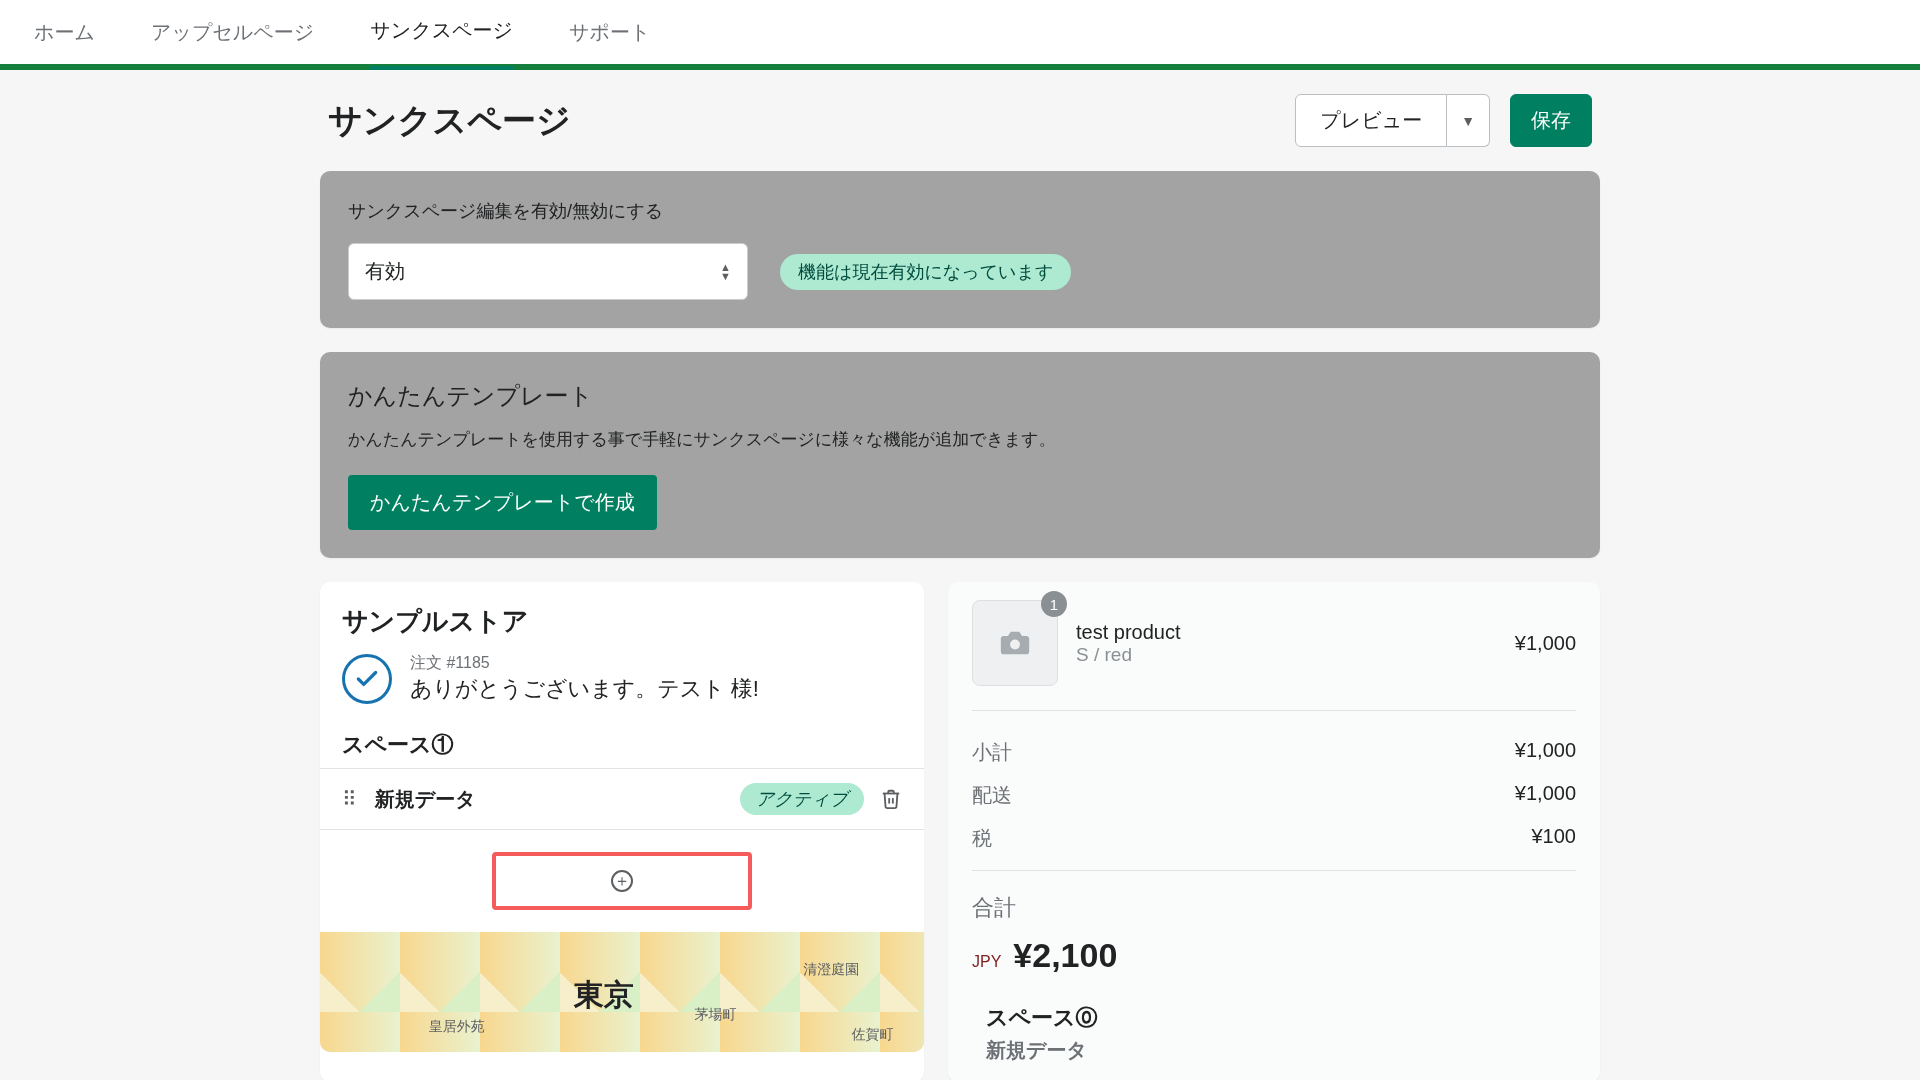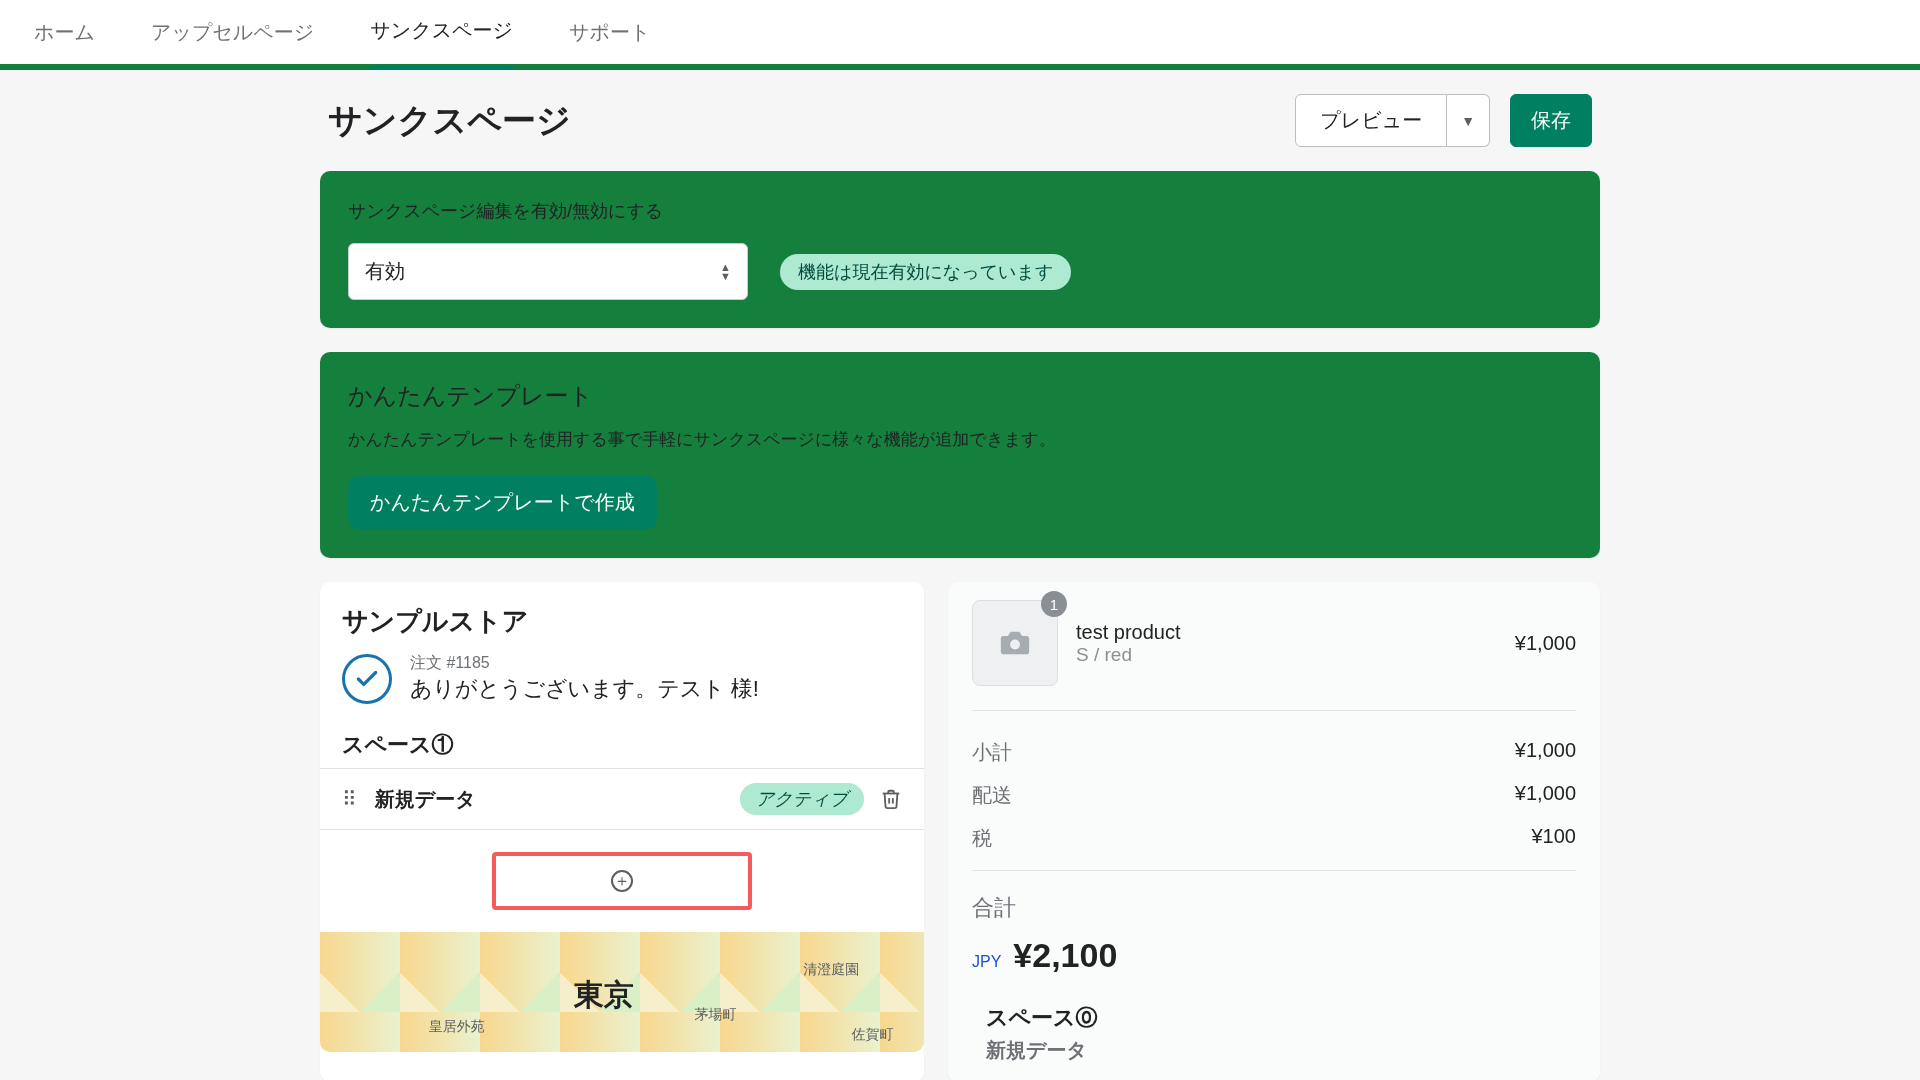--- a/index.html
+++ b/index.html
@@ -17,31 +17,31 @@
 .header-row { display: flex; justify-content: space-between; align-items: center; padding: 0 8px 24px 8px; }
 .page-title { font-size: 34px; font-weight: 700; }
 .header-actions { display: flex; gap: 20px; }
 .btn { border-radius: 6px; font-size: 20px; padding: 12px 20px; cursor: pointer; }
 .btn-group { display: flex; }
 .btn-outline { background: #fff; border: 1px solid #babfc3; color: #202223; border-radius: 6px 0 0 6px; padding: 12px 24px; font-size: 20px; cursor:pointer; }
 .btn-dd { background: #fff; border: 1px solid #babfc3; border-left: none; border-radius: 0 6px 6px 0; padding: 12px 14px; font-size: 14px; color:#5c5f62; cursor:pointer; display:flex; align-items:center;}
 .btn-primary { background: #008060; border: 1px solid #008060; color: #fff; }
 
 
-.card { background: #15803d; border-radius: 10px; box-shadow: 0 1px 2px rgba(0,0,0,.05); padding: 28px; margin-bottom: 24px; }
+.card { background: #a3a3a3; border-radius: 10px; box-shadow: 0 1px 2px rgba(0,0,0,.05); padding: 28px; margin-bottom: 24px; }
 .card-label { font-size: 18px; color: #202223; margin-bottom: 20px; font-weight: 500; }
 
 .row-inline { display: flex; align-items: center; gap: 32px; }
 .select { width: 400px; border: 1px solid #c9cccf; border-radius: 6px; padding: 14px 16px; font-size: 20px; background:#fff; display:flex; justify-content:space-between; align-items:center; cursor:pointer;}
 .select-carets { display:flex; flex-direction:column; gap:1px; color:#5c5f62; font-size:11px; line-height:8px;}
 .badge-soft { background: #aee9d1; color: #004c3f; border-radius: 999px; padding: 6px 18px; font-size: 18px; }
 
 .card-title { font-size: 24px; font-weight: 400; margin-bottom: 16px; }
 .card-desc { font-size: 17px; color: #202223; margin-bottom: 24px; }
-.btn-primary-lg { background: #008060; color: #fff; border: none; border-radius: 12px; padding: 14px 22px; font-size: 20px; cursor:pointer;}
+.btn-primary-lg { background: #008060; color: #fff; border: none; border-radius: 4px; padding: 14px 22px; font-size: 20px; cursor:pointer;}
 
 
 .cols { display: flex; gap: 24px; }
 .col-left { flex: 1; background: #fff; border-radius: 10px; padding: 22px 0 0 0; box-shadow: 0 1px 2px rgba(0,0,0,.05); }
 .col-right { flex: 1; background: #fafbfb; border-radius: 10px; padding: 18px 24px; box-shadow: 0 1px 2px rgba(0,0,0,.05); }
 
 .store-name { font-size: 26px; font-weight: 700; padding: 0 22px 14px 22px; }
 
 .thanks-row { display: flex; align-items: center; gap: 18px; padding: 0 22px 18px 22px; }
 .check-circle { width: 50px; height: 50px; border: 3px solid #1773b0; border-radius: 50%; display:flex; align-items:center; justify-content:center; color:#1773b0;}
@@ -76,21 +76,21 @@
 .item-name { font-size:20px; }
 .item-variant { font-size:19px; color:#8a8f94; }
 .item-price { font-size:20px; font-weight:500;}
 
 .totals { border-top:1px solid #e1e3e5; padding-top:20px;}
 .total-row { display:flex; justify-content:space-between; font-size:20px; color:#6d7175; padding:8px 0;}
 .total-row .val { color:#202223;}
 .grand { border-top:1px solid #e1e3e5; margin-top:10px; padding-top:22px; display:flex; justify-content:space-between; align-items:baseline;flex-direction:column;}
 .grand-label { font-size:22px; color:#6d7175;}
 .grand-right { display:flex; align-items:baseline; gap:12px;}
-.currency { font-size:16px; color:#1d4ed8;margin-top:30px;}
+.currency { font-size:16px; color:#7f1d1d;margin-top:30px;}
 .grand-amount { font-size:34px; font-weight:600;}
 
 .right-section-label { font-size:22px; font-weight:700; padding:28px 0 4px 14px; display:flex; align-items:center; gap:4px;}
 .right-peek { font-size:20px; color:#6d7175; padding-left:14px; font-weight:600;}
 
 svg { display:block; }
 </style>
 </head>
 <body>
 

